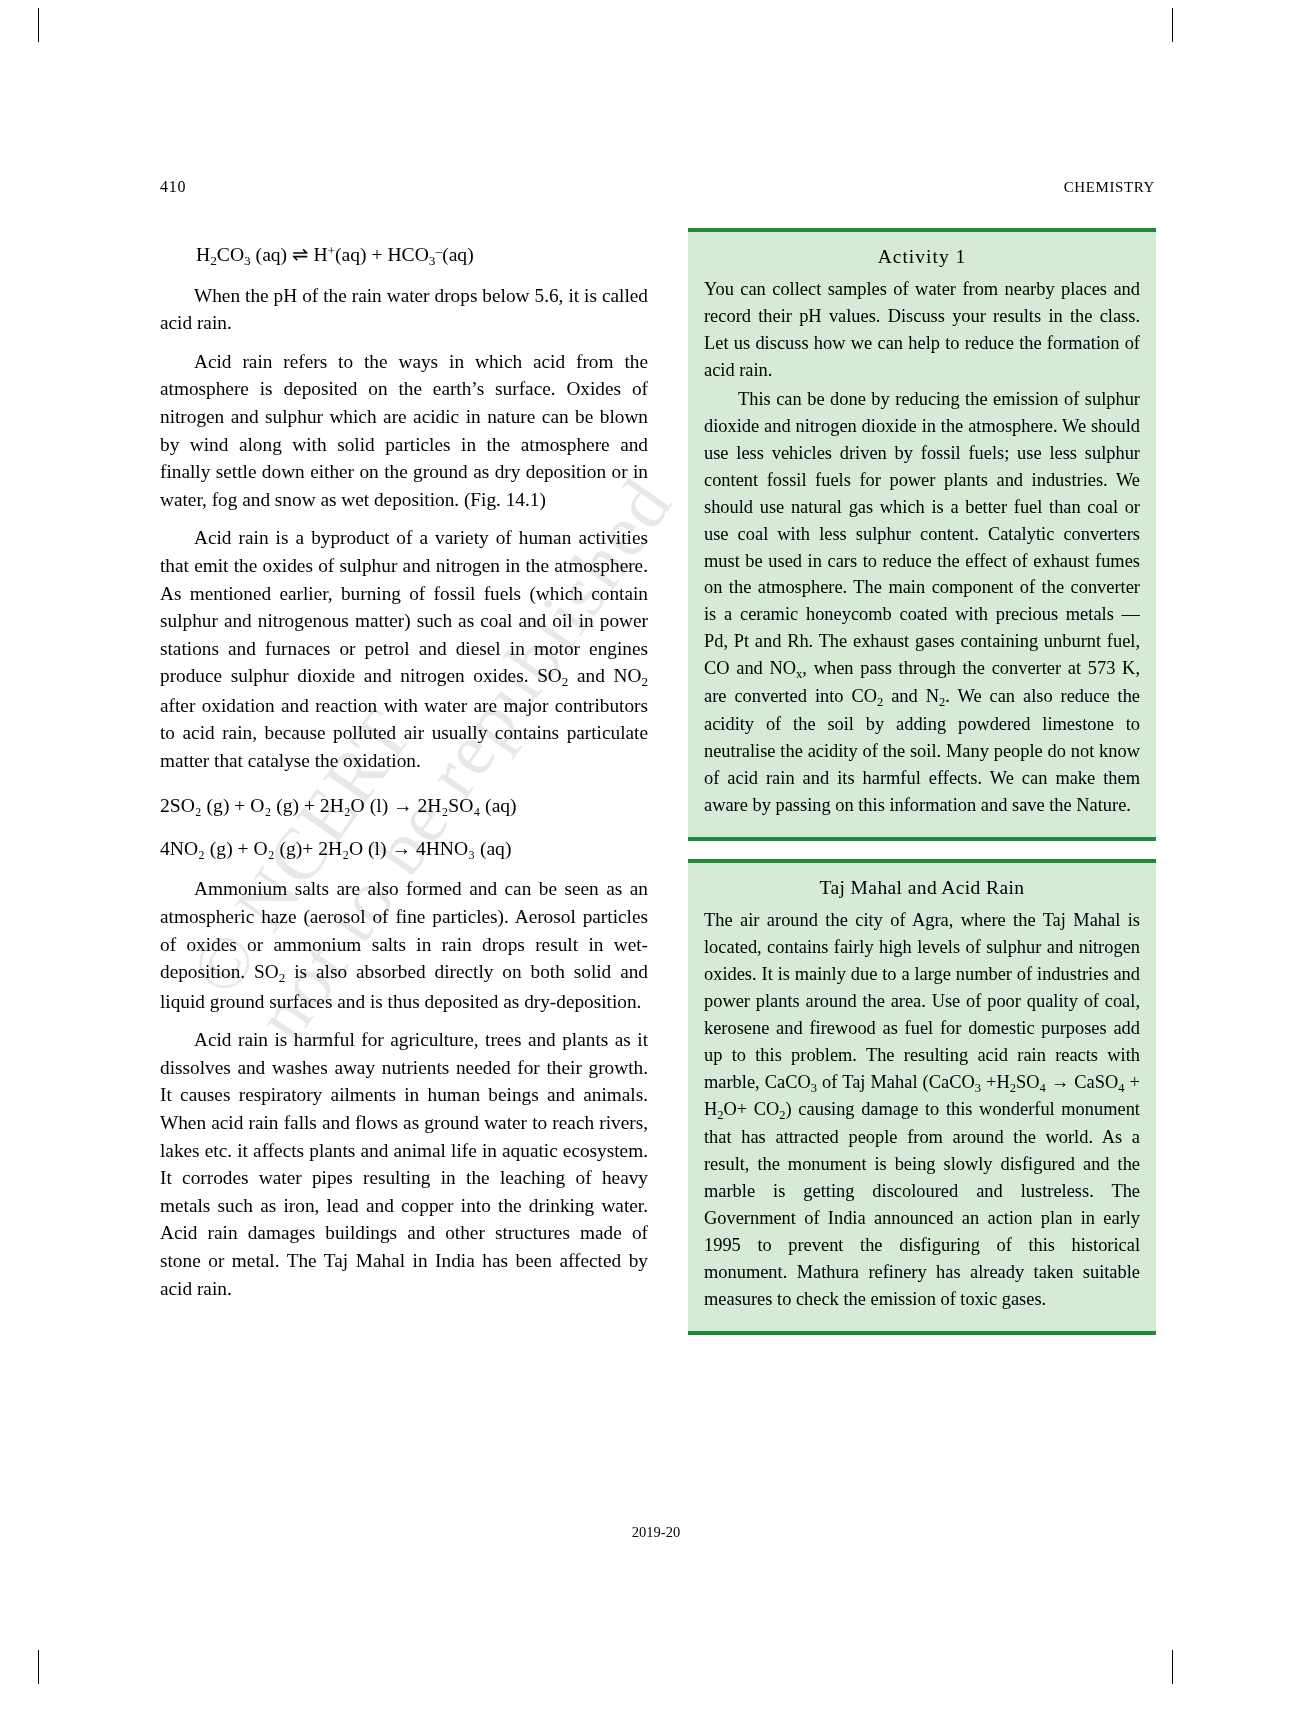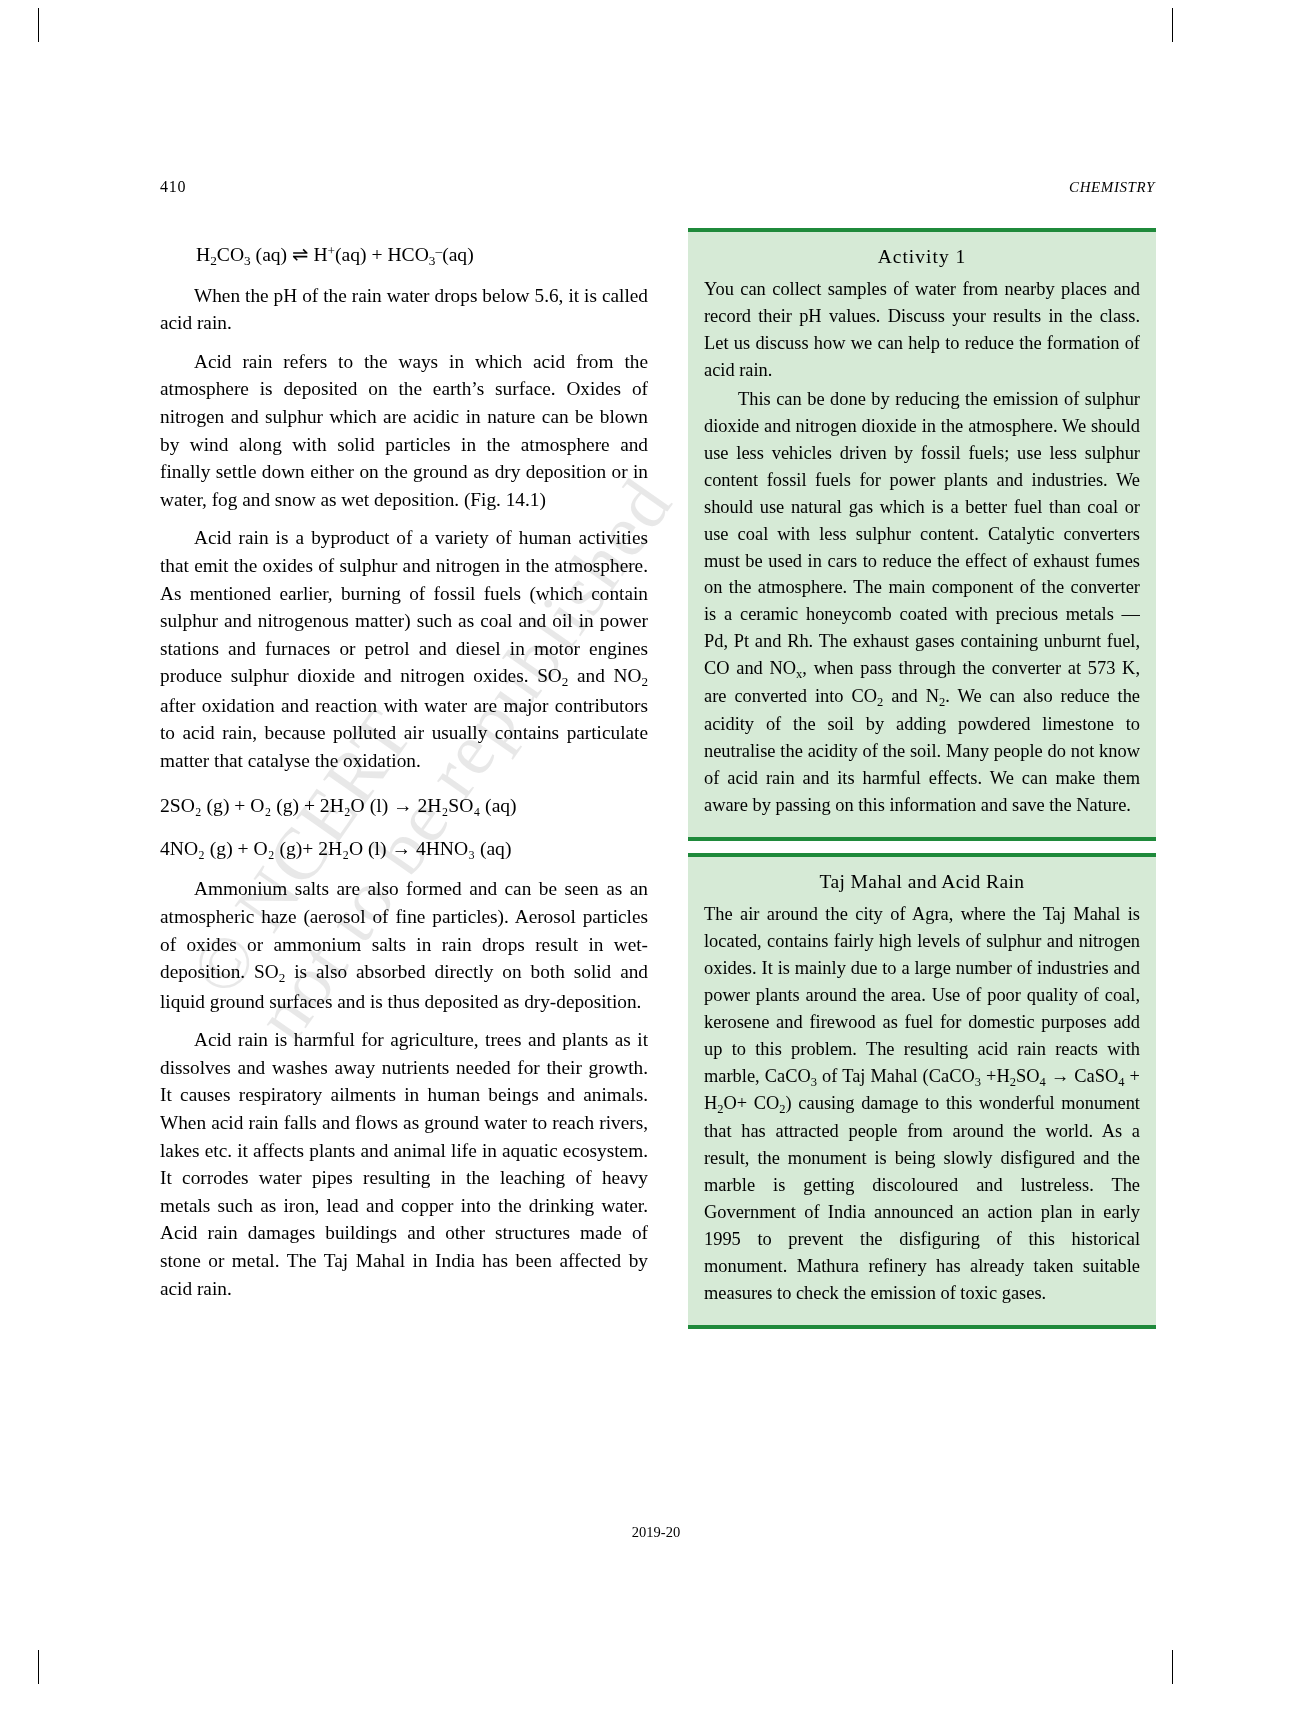--- a/index.html
+++ b/index.html
@@ -36,21 +36,21 @@
     top: 178px;
     left: 160px;
     width: 995px;
     display: flex;
     justify-content: space-between;
     align-items: baseline;
     font-size: 15.5px;
     letter-spacing: 0.8px;
   }
   .header .pageno { font-family: "Liberation Serif", serif; font-size: 16px; }
-  .header .book { font-family: "Liberation Serif", serif; font-size: 15px; letter-spacing: 0.6px; font-style: italic; }
+  .header .book { font-family: "Liberation Serif", serif; font-size: 15px; letter-spacing: 0.6px; }
 
   
   .col-left {
     position: absolute;
     left: 160px;
     top: 228px;
     width: 488px;
     font-size: 19.3px;
     line-height: 1.43;
     text-align: justify;
@@ -78,21 +78,21 @@
     top: 228px;
     width: 468px;
   }
   .box {
     background: #d6ead6;
     border-top: 4px solid #1f8a3b;
     border-bottom: 4px solid #1f8a3b;
     padding: 10px 16px 18px 16px;
     box-sizing: border-box;
   }
-  .box + .box { margin-top: 12px; }
+  .box + .box { margin-top: 18px; }
   .box h3 {
     margin: 4px 0 8px 0;
     text-align: center;
     font-size: 19.5px;
     font-weight: normal;
     letter-spacing: 1px;
     font-family: "Liberation Serif", serif;
   }
   .box h3.left-title { letter-spacing: 0.4px; }
   .box p {

